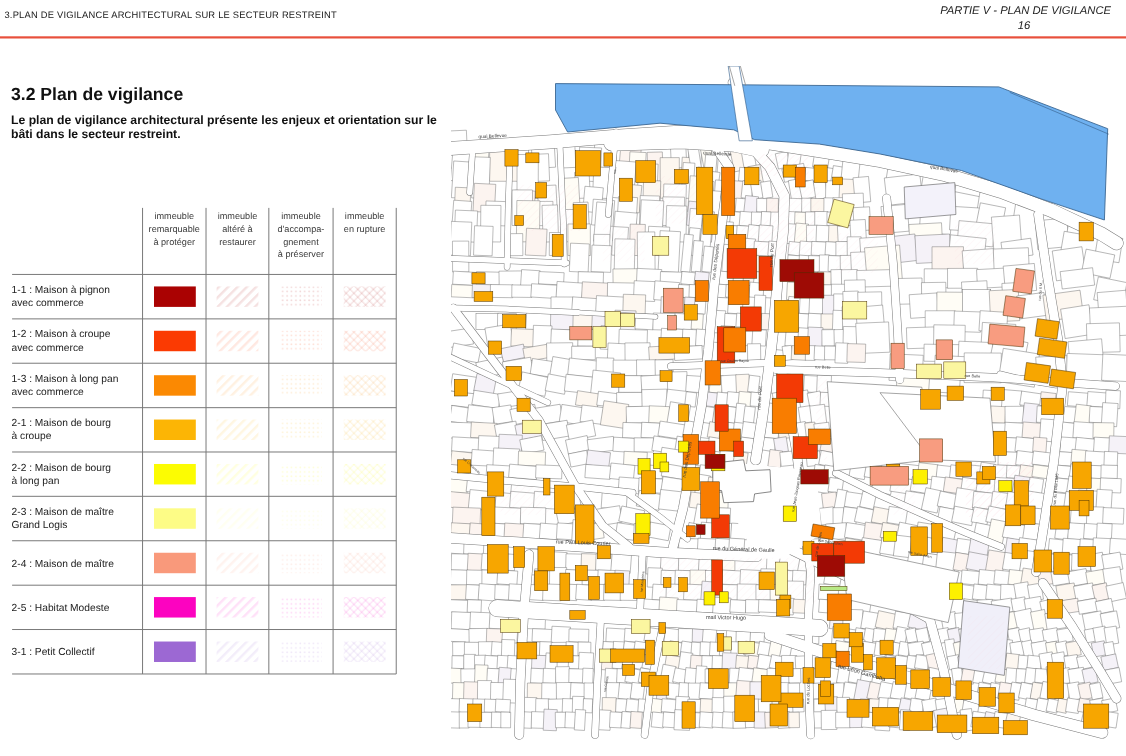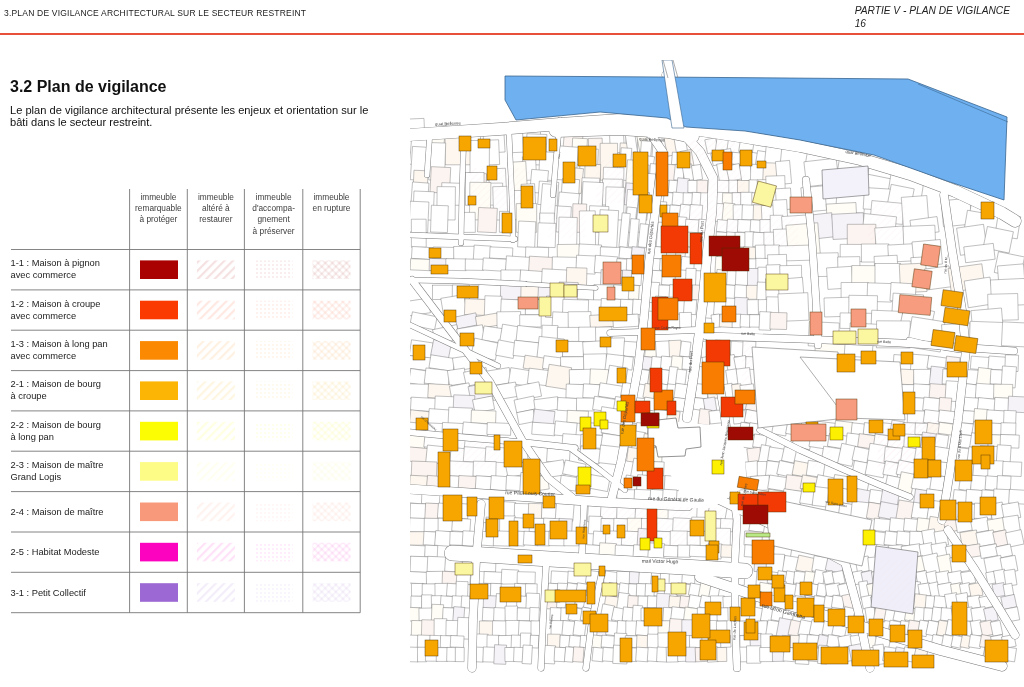--- a/index.html
+++ b/index.html
@@ -2,27 +2,27 @@
 <html><head><meta charset="utf-8">
 <style>
 *{margin:0;padding:0;box-sizing:border-box}
 html,body{width:1024px;height:687px;background:#fff;overflow:hidden;font-family:"Liberation Sans",sans-serif}
 .abs{position:absolute}
 </style></head>
 <body>
 
 <div class="abs" style="left:4px;top:7.5px;font-size:8.5px;font-weight:normal;color:#1a1a1a;letter-spacing:0.2px">3.PLAN DE VIGILANCE ARCHITECTURAL SUR LE SECTEUR RESTREINT</div>
 
-<div class="abs" style="right:14px;top:5px;font-size:10.2px;font-style:italic;color:#222;text-align:left;line-height:12.5px">PARTIE V - PLAN DE VIGILANCE<br>16&nbsp;</div>
+<div class="abs" style="right:14px;top:5px;font-size:10.2px;font-style:italic;color:#222;text-align:center;line-height:12.5px">PARTIE V - PLAN DE VIGILANCE<br>16&nbsp;</div>
 
 <div class="abs" style="left:0;top:33px;width:1024px;height:1.6px;background:#e8503c"></div>
 
 <div class="abs" style="left:10px;top:78px;font-size:16px;font-weight:bold;color:#111">3.2 Plan de vigilance</div>
 
-<div class="abs" style="left:10px;top:104px;width:420px;font-size:11.1px;font-weight:normal;color:#111;line-height:12.1px">Le plan de vigilance architectural présente les enjeux et orientation sur le<br>bâti dans le secteur restreint.</div>
+<div class="abs" style="left:10px;top:104px;width:420px;font-size:11.1px;font-weight:bold;color:#111;line-height:12.1px">Le plan de vigilance architectural présente les enjeux et orientation sur le<br>bâti dans le secteur restreint.</div>
 
 <svg width="375" height="440" viewBox="0 180 375 440" style="position:absolute;left:0;top:180px">
     <defs>
       <pattern id="st0" width="6" height="6" patternUnits="userSpaceOnUse" patternTransform="rotate(45)">
         <line x1="1" y1="0" x2="1" y2="6" stroke="#aa0202" stroke-width="2.4" opacity="0.12"></line>
       </pattern>
       <pattern id="dt0" width="4" height="4" patternUnits="userSpaceOnUse">
         <circle cx="1" cy="1" r="0.8" fill="#aa0202" opacity="0.16"></circle>
       </pattern>
       <pattern id="cr0" width="5" height="5" patternUnits="userSpaceOnUse" patternTransform="rotate(45)">

